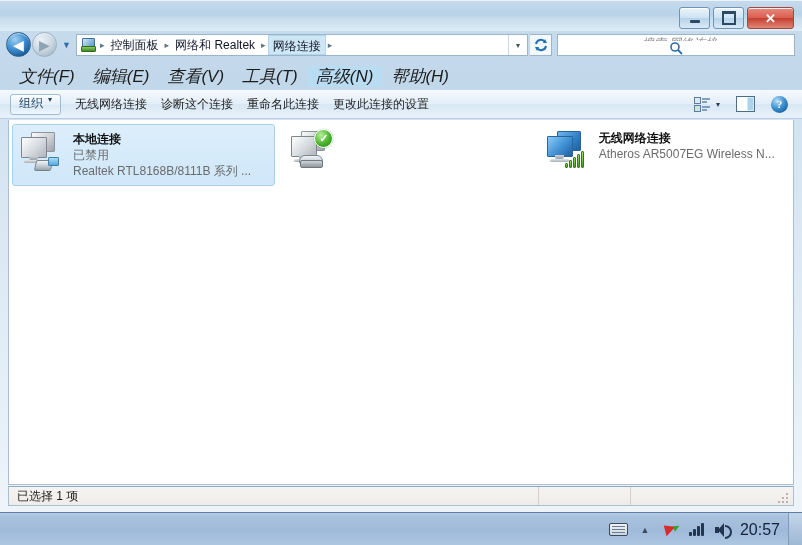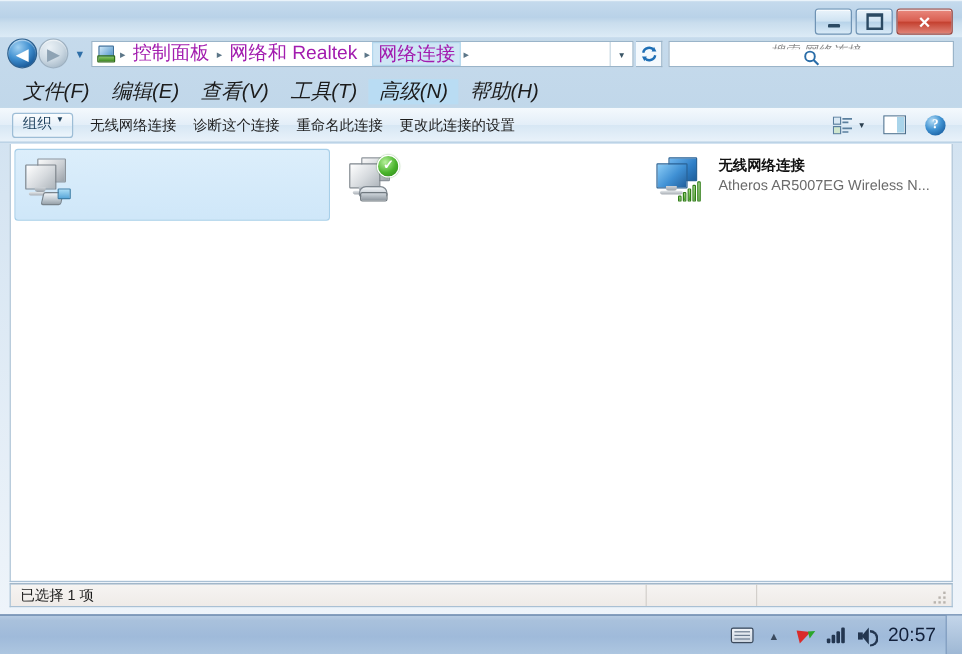--- a/index.html
+++ b/index.html
@@ -92,22 +92,22 @@
     box-sizing: border-box;
     display: flex; align-items: center;
     font-size: 12px;
     overflow: hidden;
   }
   .crumb-icon {
     width: 16px; height: 16px; margin-left: 3px; margin-right: 2px;
     position: relative; flex: none;
   }
   .crumb {
-    padding: 0 4px; color: #a21caf; white-space: nowrap;
-    font-size: 16px; line-height: 20px;
+    padding: 0 4px; color: #0f172a; white-space: nowrap;
+    font-size: 12px; line-height: 20px;
   }
   .crumb.active { background: #cfe6f5; border: 1px solid #b2d6ec; box-sizing: border-box; height: 20px; }
   .sep { color: #5c7688; font-size: 9px; padding: 0 2px; flex: none; }
   .crumb-spacer { flex: 1; }
   #crumb-dropdown {
     width: 18px; height: 20px; border-left: 1px solid #c6d6e2;
     display: flex; align-items: center; justify-content: center;
     color: #3a5566; font-size: 8px; flex: none;
   }
   #refreshbtn {
@@ -519,20 +519,25 @@
       <div class="conn-item selected" style="width:264px;">
         <div class="icon-wrap">
           <div class="mon mon-back"></div>
           <div class="mon mon-front"></div>
           <div class="mon mon-stand"></div>
           <div class="mon mon-base"></div>
           <div class="plug">
             <div class="plug-body"></div>
             <div class="plug-tip"></div>
           </div>
+        </div>
+        <div class="texts">
+          <div class="conn-name">本地连接</div>
+          <div class="conn-status">已禁用</div>
+          <div class="conn-device">Realtek RTL8168B/8111B 系列 ...</div>
         </div>
       </div>
 
       <div class="conn-item" style="width:248px; margin-left:8px;">
         <div class="icon-wrap">
           <div class="mon mon-back"></div>
           <div class="mon mon-front"></div>
           <div class="mon mon-stand"></div>
           <div class="mon mon-base"></div>
           <div class="modem">

